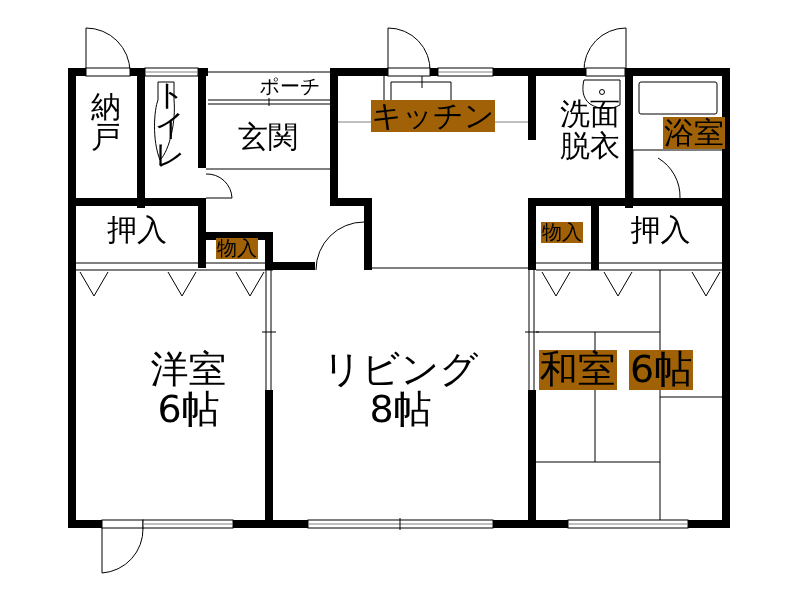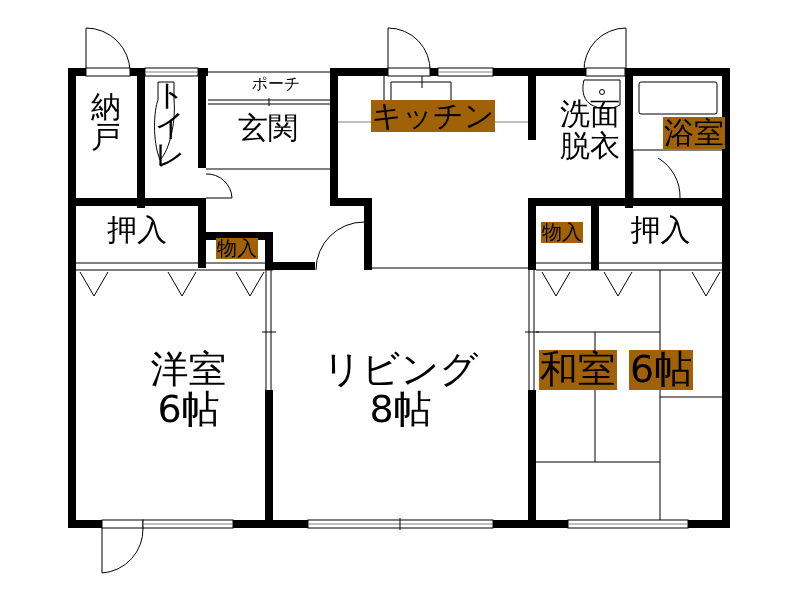--- a/index.html
+++ b/index.html
@@ -130,24 +130,24 @@
 
 <div class="lbl vert" style="left:80px; top:92px; width:52px; font-size:30px;">
   <span>納</span>
   <span>戸</span>
 </div>
 <div class="lbl vert" style="left:148px; top:80px; width:44px; font-size:30px;">
   <span>ト</span>
   <span>イ</span>
   <span>レ</span>
 </div>
-<div class="lbl" style="left:204px; top:76px; width:144px; font-size:16px;">
+<div class="lbl" style="left:218px; top:76px; width:144px; font-size:20px;">
   <span>ポーチ</span>
 </div>
-<div class="lbl" style="left:206px; top:112px; width:124px; font-size:30px;">
+<div class="lbl" style="left:206px; top:121px; width:124px; font-size:30px;">
   <span>玄関</span>
 </div>
 <div class="lbl" style="left:338px; top:100px; width:190px; font-size:30px;">
   <span class="halo" style="display:inline-block">キッチン</span>
 </div>
 <div class="lbl" style="left:536px; top:98px; width:108px; font-size:30px;">
   <span>洗面</span>
   <span>脱衣</span>
 </div>
 <div class="lbl" style="left:630px; top:117px; width:95px; font-size:30px;text-align:right;">

